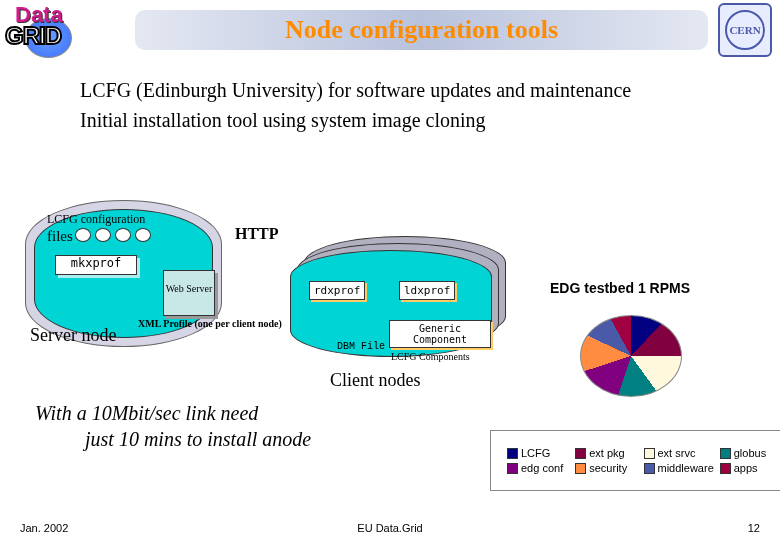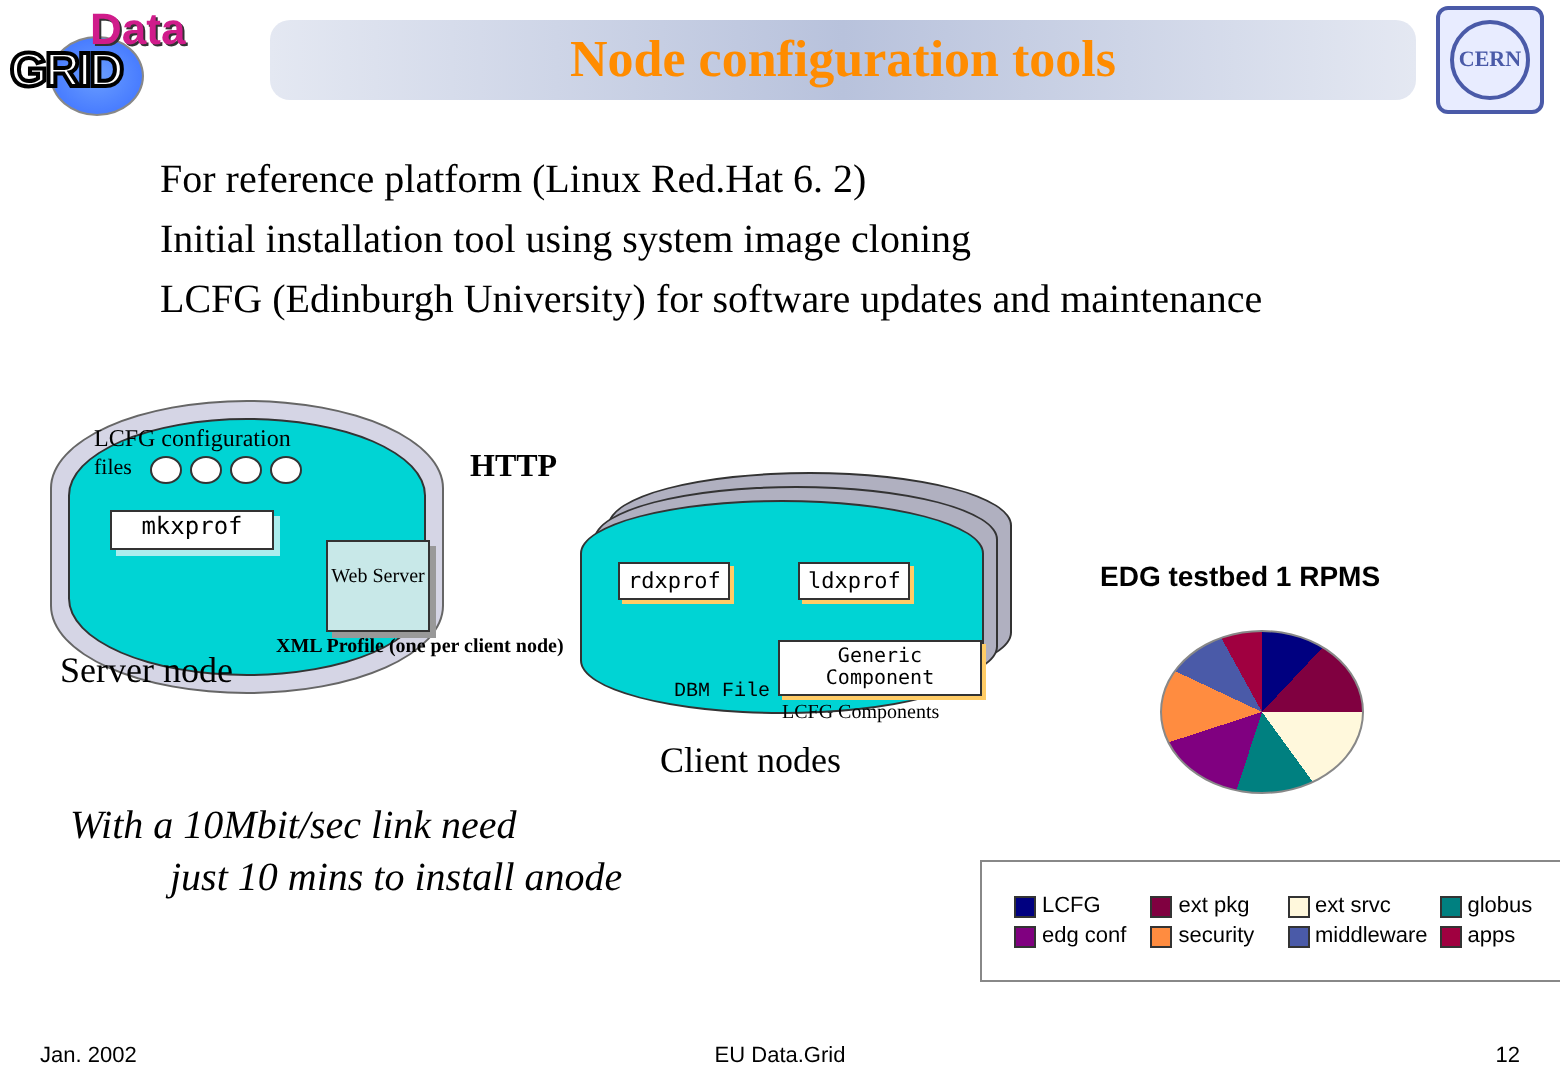--- a/index.html
+++ b/index.html
@@ -36,21 +36,20 @@
   }
   .data-text {
     position: absolute;
     top: 2px;
     left: 10px;
     font-family: Arial, sans-serif;
     font-weight: bold;
     font-size: 22px;
     color: #d01c8b;
     text-shadow: 1px 1px 0 #333;
-    margin-left: 30px;
   }
   .grid-text {
     position: absolute;
     top: 22px;
     left: 0px;
     font-family: Arial Black, sans-serif;
     font-weight: 900;
     font-size: 24px;
     -webkit-text-stroke: 2px #000;
     color: white;
@@ -132,21 +131,21 @@
     top: 2px;
     left: 12px;
     font-family: "Comic Sans MS", cursive;
     font-size: 12px;
   }
   .files-label {
     position: absolute;
     top: 18px;
     left: 12px;
     font-family: "Comic Sans MS", cursive;
-    font-size: 11px;
+    font-size: 15px;
   }
   .file-icons {
     position: absolute;
     top: 18px;
     left: 40px;
     display: flex;
     gap: 4px;
   }
   .file-icon {
     width: 14px;
@@ -335,23 +334,22 @@
   </div>
   <div class="title-bar">
     <span class="title-text">Node configuration tools</span>
   </div>
   <div class="cern-box">
     <span>CERN</span>
   </div>
 </div>
 
 <div class="content">
-  <div>For reference platform (Linux Red.Hat 6. 2)</div>
+  <div>LCFG (Edinburgh University) for software updates and maintenance</div>
   <div>Initial installation tool using system image cloning</div>
-  <div>LCFG (Edinburgh University) for software updates and maintenance</div>
 </div>
 
 <div class="diagram-area">
   <div class="server-panel">
     <div class="server-panel-inner">
       <div class="panel-label">LCFG configuration</div>
       <div class="files-label">files</div>
       <div class="file-icons">
         <div class="file-icon"></div>
         <div class="file-icon"></div>

